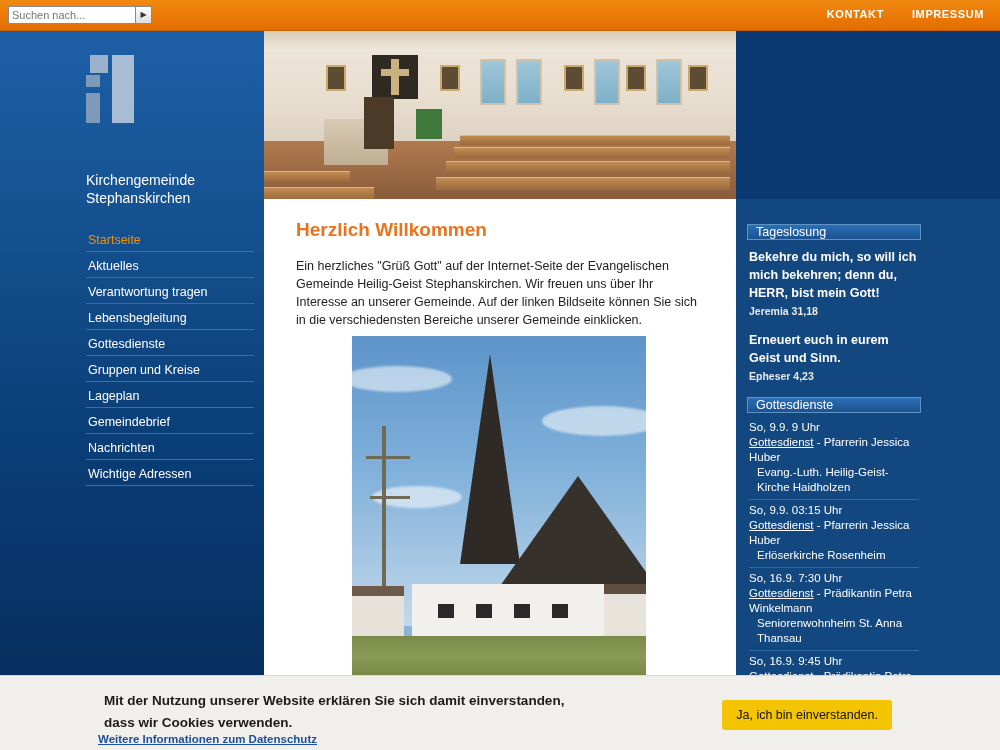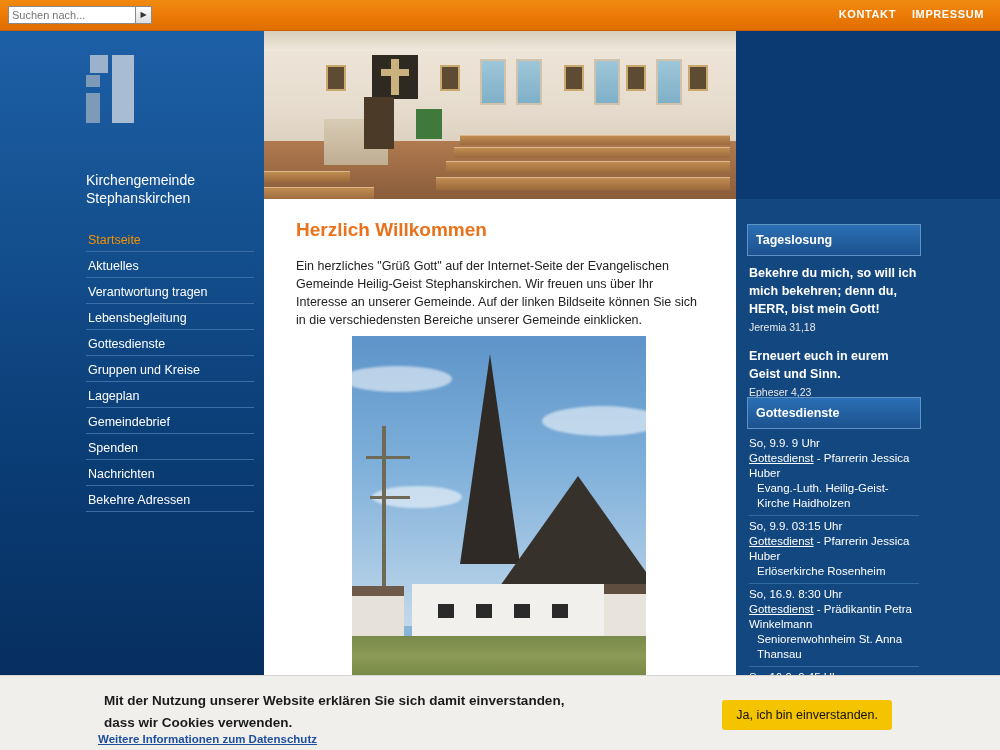--- a/index.html
+++ b/index.html
@@ -55,21 +55,21 @@
     font-size: 8px;
     line-height: 16px;
     text-align: center;
     cursor: pointer;
     padding: 0;
   }
   .topnav {
     position: absolute;
     right: 16px; top: 8px;
     display: flex;
-    gap: 16px;
+    gap: 28px;
   }
   .topnav a {
     color: #ffffff;
     font-size: 11px;
     font-weight: bold;
     letter-spacing: 0.6px;
     text-decoration: none;
     cursor: pointer;
   }
 
@@ -288,38 +288,39 @@
     position: absolute;
     left: 11px;
     width: 174px;
   }
   .panel-title {
     background: linear-gradient(to bottom, #2b6fb5, #1c528f);
     border: 1px solid #5f93c6;
     box-sizing: border-box;
     color: #ffffff;
     font-size: 12.5px;
-    font-weight: bold;
-    padding: 8px 8px;
+    font-weight: normal;
+    padding: 0 8px;
     width: 174px;
   }
   .panel-body {
     color: #ffffff;
     padding: 8px 2px 0 2px;
   }
   .losung-text {
     font-size: 12.5px;
     font-weight: bold;
     line-height: 18px;
     margin: 0 0 3px 0;
   }
   .losung-ref {
     font-size: 10.5px;
     margin: 0 0 14px 0;
     color: #eaeaea;
+    font-weight: bold;
   }
   .service {
     border-bottom: 1px solid #2f6aa4;
     padding: 3px 0 4px 0;
     font-size: 11.5px;
     line-height: 15px;
     color: #ffffff;
   }
   .service .line1 { display: block; }
   .service a {
@@ -399,23 +400,22 @@
 
   <nav class="nav">
     <a class="nav-item active">Startseite</a>
     <a class="nav-item">Aktuelles</a>
     <a class="nav-item">Verantwortung tragen</a>
     <a class="nav-item">Lebensbegleitung</a>
     <a class="nav-item">Gottesdienste</a>
     <a class="nav-item">Gruppen und Kreise</a>
     <a class="nav-item">Lageplan</a>
     <a class="nav-item">Gemeindebrief</a>
-    <a class="nav-item">Spenden</a>
     <a class="nav-item">Nachrichten</a>
-    <a class="nav-item">Bekehre Adressen</a>
+    <a class="nav-item">Wichtige Adressen</a>
   </nav>
 </div>
 
 <div class="headerimg">
   <div class="hi-wall"></div>
   <div class="hi-ceiling"></div>
   <div class="hi-cross"></div>
   <div class="hi-pic" style="left:62px;"></div>
   <div class="hi-pic" style="left:176px;"></div>
   <div class="hi-pic" style="left:300px;"></div>
@@ -486,21 +486,21 @@
         <span class="place">Evang.-Luth. Heilig-Geist-Kirche Haidholzen</span>
       </div>
 
       <div class="service">
         <span class="line1">So, 9.9. 03:15 Uhr</span>
         <a>Gottesdienst</a><span> - Pfarrerin Jessica Huber</span>
         <span class="place">Erlöserkirche Rosenheim</span>
       </div>
 
       <div class="service">
-        <span class="line1">So, 16.9. 8:30 Uhr</span>
+        <span class="line1">So, 16.9. 7:30 Uhr</span>
         <a>Gottesdienst</a><span> - Prädikantin Petra Winkelmann</span>
         <span class="place">Seniorenwohnheim St. Anna Thansau</span>
       </div>
 
       <div class="service">
         <span class="line1">So, 16.9. 9:45 Uhr</span>
         <a>Gottesdienst</a><span> - Prädikantin Petra Winkelmann</span>
         <span class="place">Evang.-Luth. Heilig-Geist-Kirche</span>
       </div>
 

